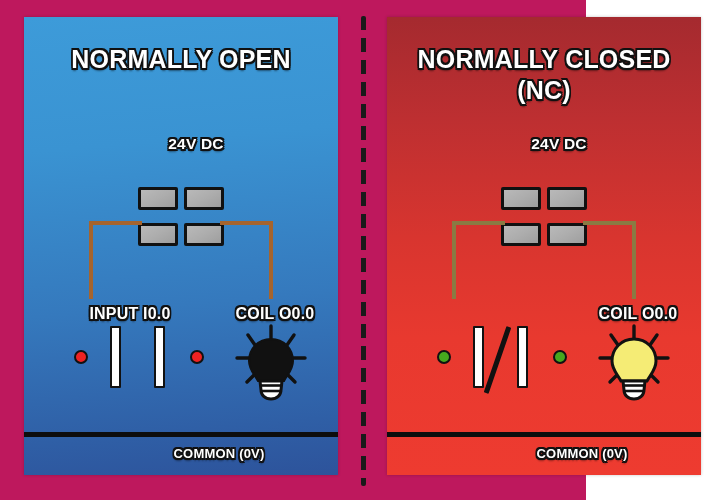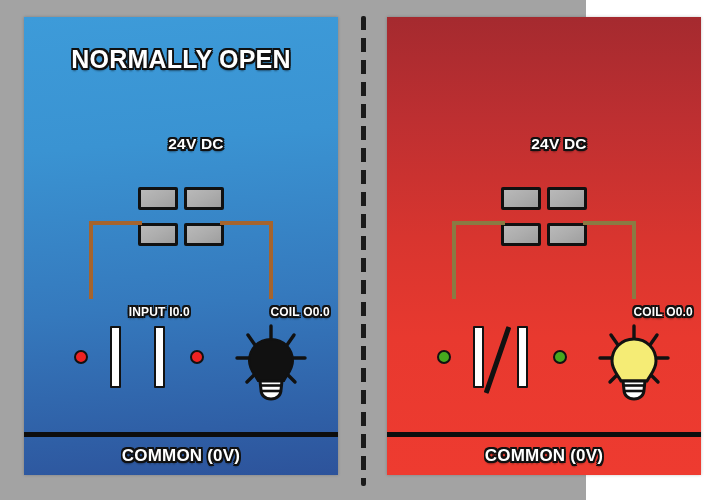--- a/index.html
+++ b/index.html
@@ -11,21 +11,21 @@
     width: 725px;
     height: 500px;
     font-family: "Liberation Sans", sans-serif;
     overflow: hidden;
   }
 
   #stage {
     position: relative;
     width: 586px;
     height: 500px;
-    background: #a3a3a3;
+    background: #be185d;
   }
 
   
   .panel {
     position: absolute;
     top: 17px;
     width: 314px;
     height: 458px;
     overflow: hidden;
     box-shadow: 0 0 3px rgba(0,0,0,0.22);
@@ -118,23 +118,22 @@
   
   .w-v-left  { left: 65px;  top: 204px; width: 4px;   height: 78px; }
   
   .w-h-right { left: 196px; top: 204px; width: 53px;  height: 4px; }
   
   .w-v-right { left: 245px; top: 204px; width: 4px;   height: 78px; }
 
   
   .dev-label {
     position: absolute;
-    font-size: 12px;
+    font-size: 16px;
     top: 288px;
-    text-align: right;
   }
   .lbl-input { left: 46px; width: 120px; }
   .lbl-coil  { left: 196px; width: 110px; }
 
   
   .switch {
     position: absolute;
     top: 309px;
     left: 62px;
     width: 106px;
@@ -194,21 +193,22 @@
     width: 100%;
     top: 415px;
     height: 5px;
     background: #0d0d0d;
   }
   .common-label {
     position: absolute;
     left: 0;
     width: 100%;
     top: 429px;
-    font-size: 17px;
+    font-size: 13px;
+    padding-left: 38px;
   }
 </style>
 </head>
 <body>
 
 <div id="stage">
 
   <div class="panel" id="panel-no">
 
     <div class="otext title">
@@ -260,20 +260,24 @@
     </div>
 
     <div class="common-bar"></div>
     <div class="otext common-label">COMMON (0V)</div>
   </div>
 
   <div id="divider"></div>
 
   <div class="panel" id="panel-nc">
 
+    <div class="otext title">
+      <span>NORMALLY CLOSED</span>
+      <span class="l2">(NC)</span>
+    </div>
 
     <div class="otext voltage">24V DC</div>
 
     <div class="terminals">
       <div class="terminal"></div>
       <div class="terminal"></div>
       <div class="terminal"></div>
       <div class="terminal"></div>
     </div>
 

